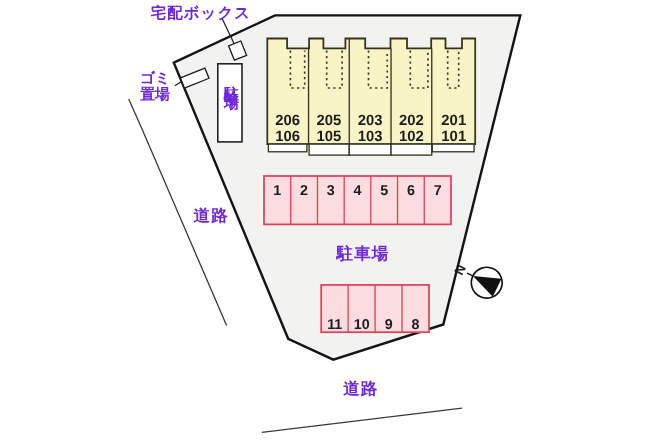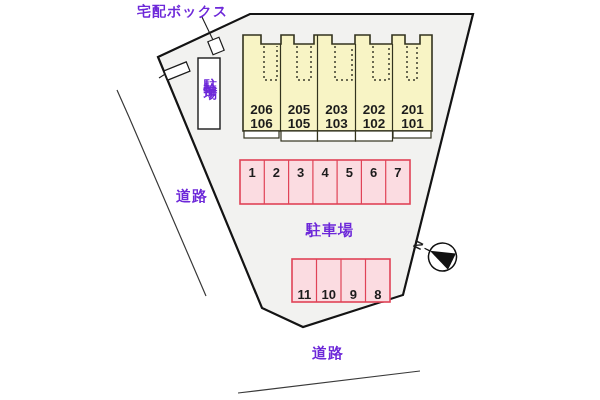--- a/index.html
+++ b/index.html
@@ -101,17 +101,21 @@
 
   <g transform="translate(442.5,257) rotate(-64)">
     <line x1="0" y1="-20" x2="0" y2="-13" stroke="#111" stroke-width="1.3"></line>
     <circle r="14" fill="#ffffff" stroke="#111" stroke-width="1.5"></circle>
     <polygon points="0,-14 -9,10.5 9,10.5" fill="#111"></polygon>
     <text y="-23" font-size="12" text-anchor="middle">N</text>
   </g>
 </svg>
 
   <div class="lbl lbl-delivery">宅配ボックス</div>
+  <div class="lbl lbl-garbage">
+    <div>ゴミ</div>
+    <div>置場</div>
+  </div>
   <div class="lbl lbl-bicycle">駐輪場</div>
   <div class="lbl lbl-road-left">道路</div>
   <div class="lbl lbl-parking">駐車場</div>
   <div class="lbl lbl-road-bottom">道路</div>
 </div>
 
 </body></html>

